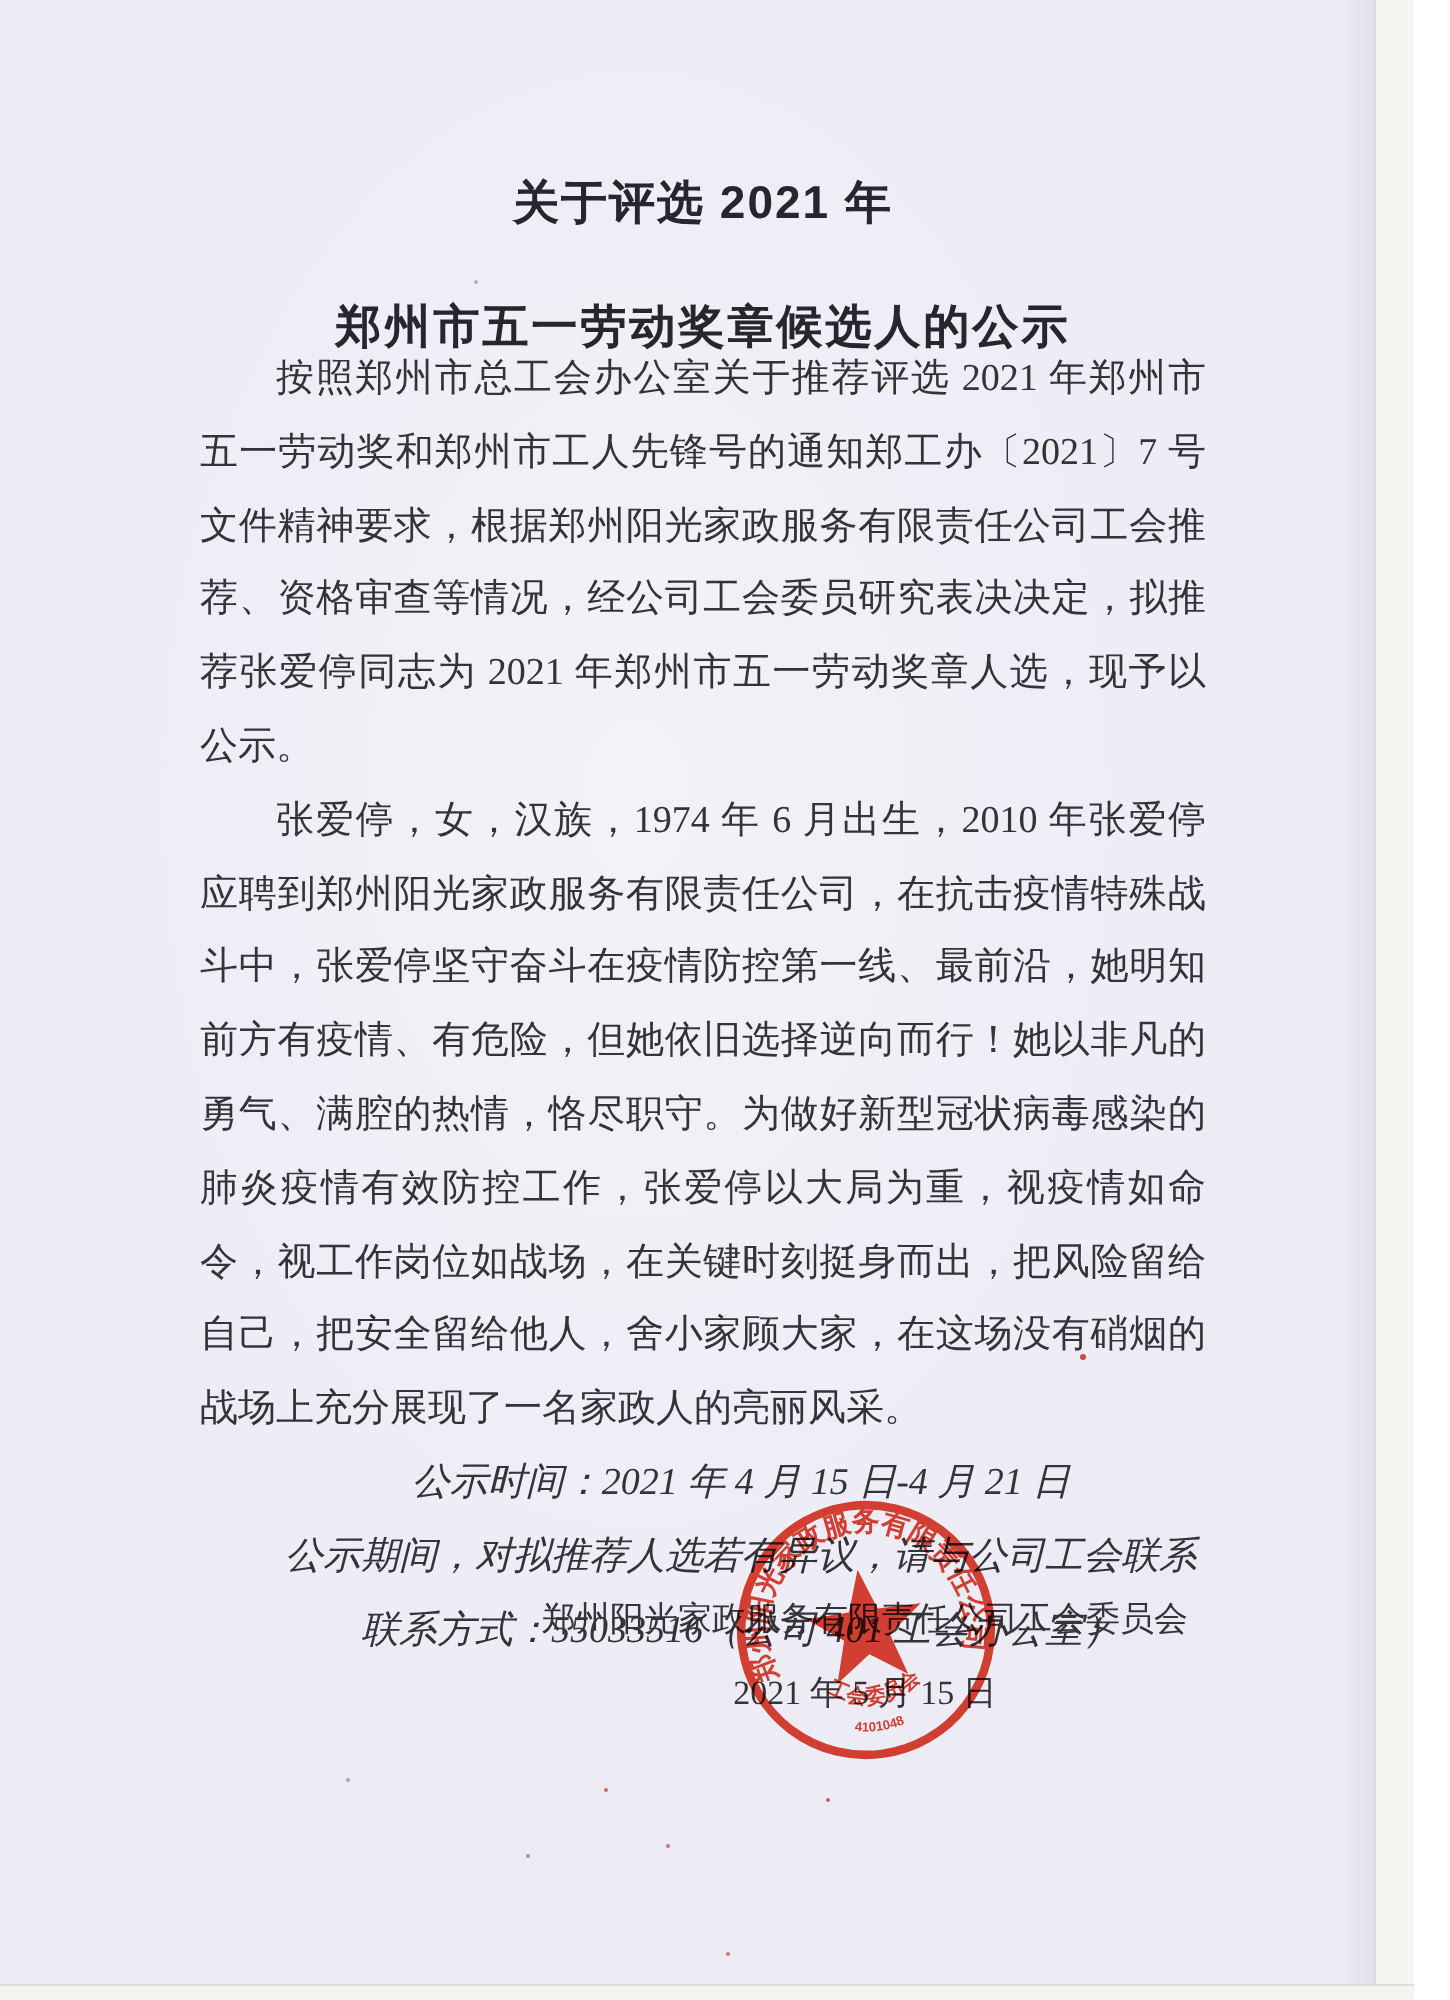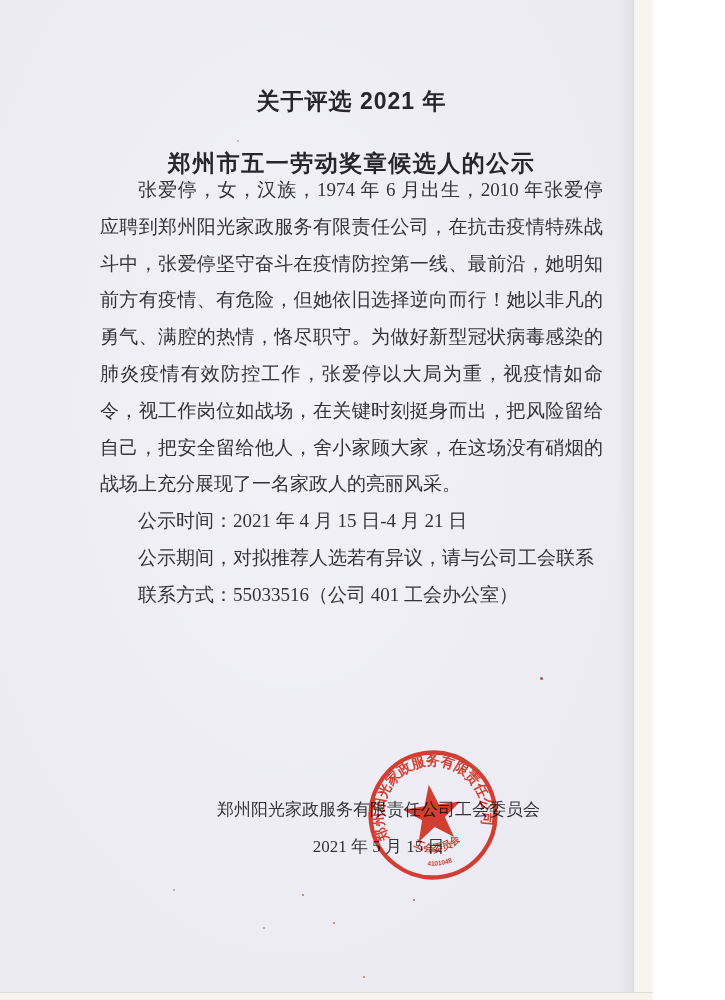--- a/index.html
+++ b/index.html
@@ -5,21 +5,21 @@
   html, body {
     margin: 0;
     padding: 0;
     width: 725px;
     height: 1000px;
     overflow: hidden;
     font-family: "Liberation Serif", "DejaVu Serif", serif;
   }
   .page {
     position: relative;
-    width: 653px;
+    width: 707px;
     height: 1000px;
     background:
       radial-gradient(ellipse at 45% 40%, rgba(255,255,255,0.35), rgba(255,255,255,0) 70%),
       #ecebf4;
     color: #333338;
   }
   
   .edge-shadow-right {
     position: absolute;
     top: 0;
@@ -76,21 +76,22 @@
     font-size: 19px;
     line-height: 36.8px;
   }
   .doc-body p {
     margin: 0;
     text-indent: 2em;
     text-align: justify;
     text-justify: inter-ideograph;
   }
   .doc-body p.single {
-    text-align: left;
+    text-align: center;
+    font-style: italic;
   }
   .sign-block {
     position: absolute;
     right: 113px;
     top: 792px;
     text-align: center;
     font-size: 17px;
     line-height: 36.8px;
     color: #333338;
   }
@@ -124,20 +125,21 @@
   <div class="edge-shadow-right"></div>
   <div class="edge-right"></div>
   <div class="edge-bottom"></div>
 
   <div class="title">
     <div class="t1">关于评选 2021 年</div>
     <div class="t2">郑州市五一劳动奖章候选人的公示</div>
   </div>
 
   <div class="doc-body">
+    <p>按照郑州市总工会办公室关于推荐评选 2021 年郑州市五一劳动奖和郑州市工人先锋号的通知郑工办〔2021〕7 号文件精神要求，根据郑州阳光家政服务有限责任公司工会推荐、资格审查等情况，经公司工会委员研究表决决定，拟推荐张爱停同志为 2021 年郑州市五一劳动奖章人选，现予以公示。</p>
     <p>张爱停，女，汉族，1974 年 6 月出生，2010 年张爱停应聘到郑州阳光家政服务有限责任公司，在抗击疫情特殊战斗中，张爱停坚守奋斗在疫情防控第一线、最前沿，她明知前方有疫情、有危险，但她依旧选择逆向而行！她以非凡的勇气、满腔的热情，恪尽职守。为做好新型冠状病毒感染的肺炎疫情有效防控工作，张爱停以大局为重，视疫情如命令，视工作岗位如战场，在关键时刻挺身而出，把风险留给自己，把安全留给他人，舍小家顾大家，在这场没有硝烟的战场上充分展现了一名家政人的亮丽风采。</p>
     <p class="single">公示时间：2021 年 4 月 15 日-4 月 21 日</p>
     <p class="single">公示期间，对拟推荐人选若有异议，请与公司工会联系</p>
     <p class="single">联系方式：55033516（公司 401 工会办公室）</p>
   </div>
 
   <div class="sign-block">
     <div>郑州阳光家政服务有限责任公司工会委员会</div>
     <div>2021 年 5 月 15 日</div>
   </div>

